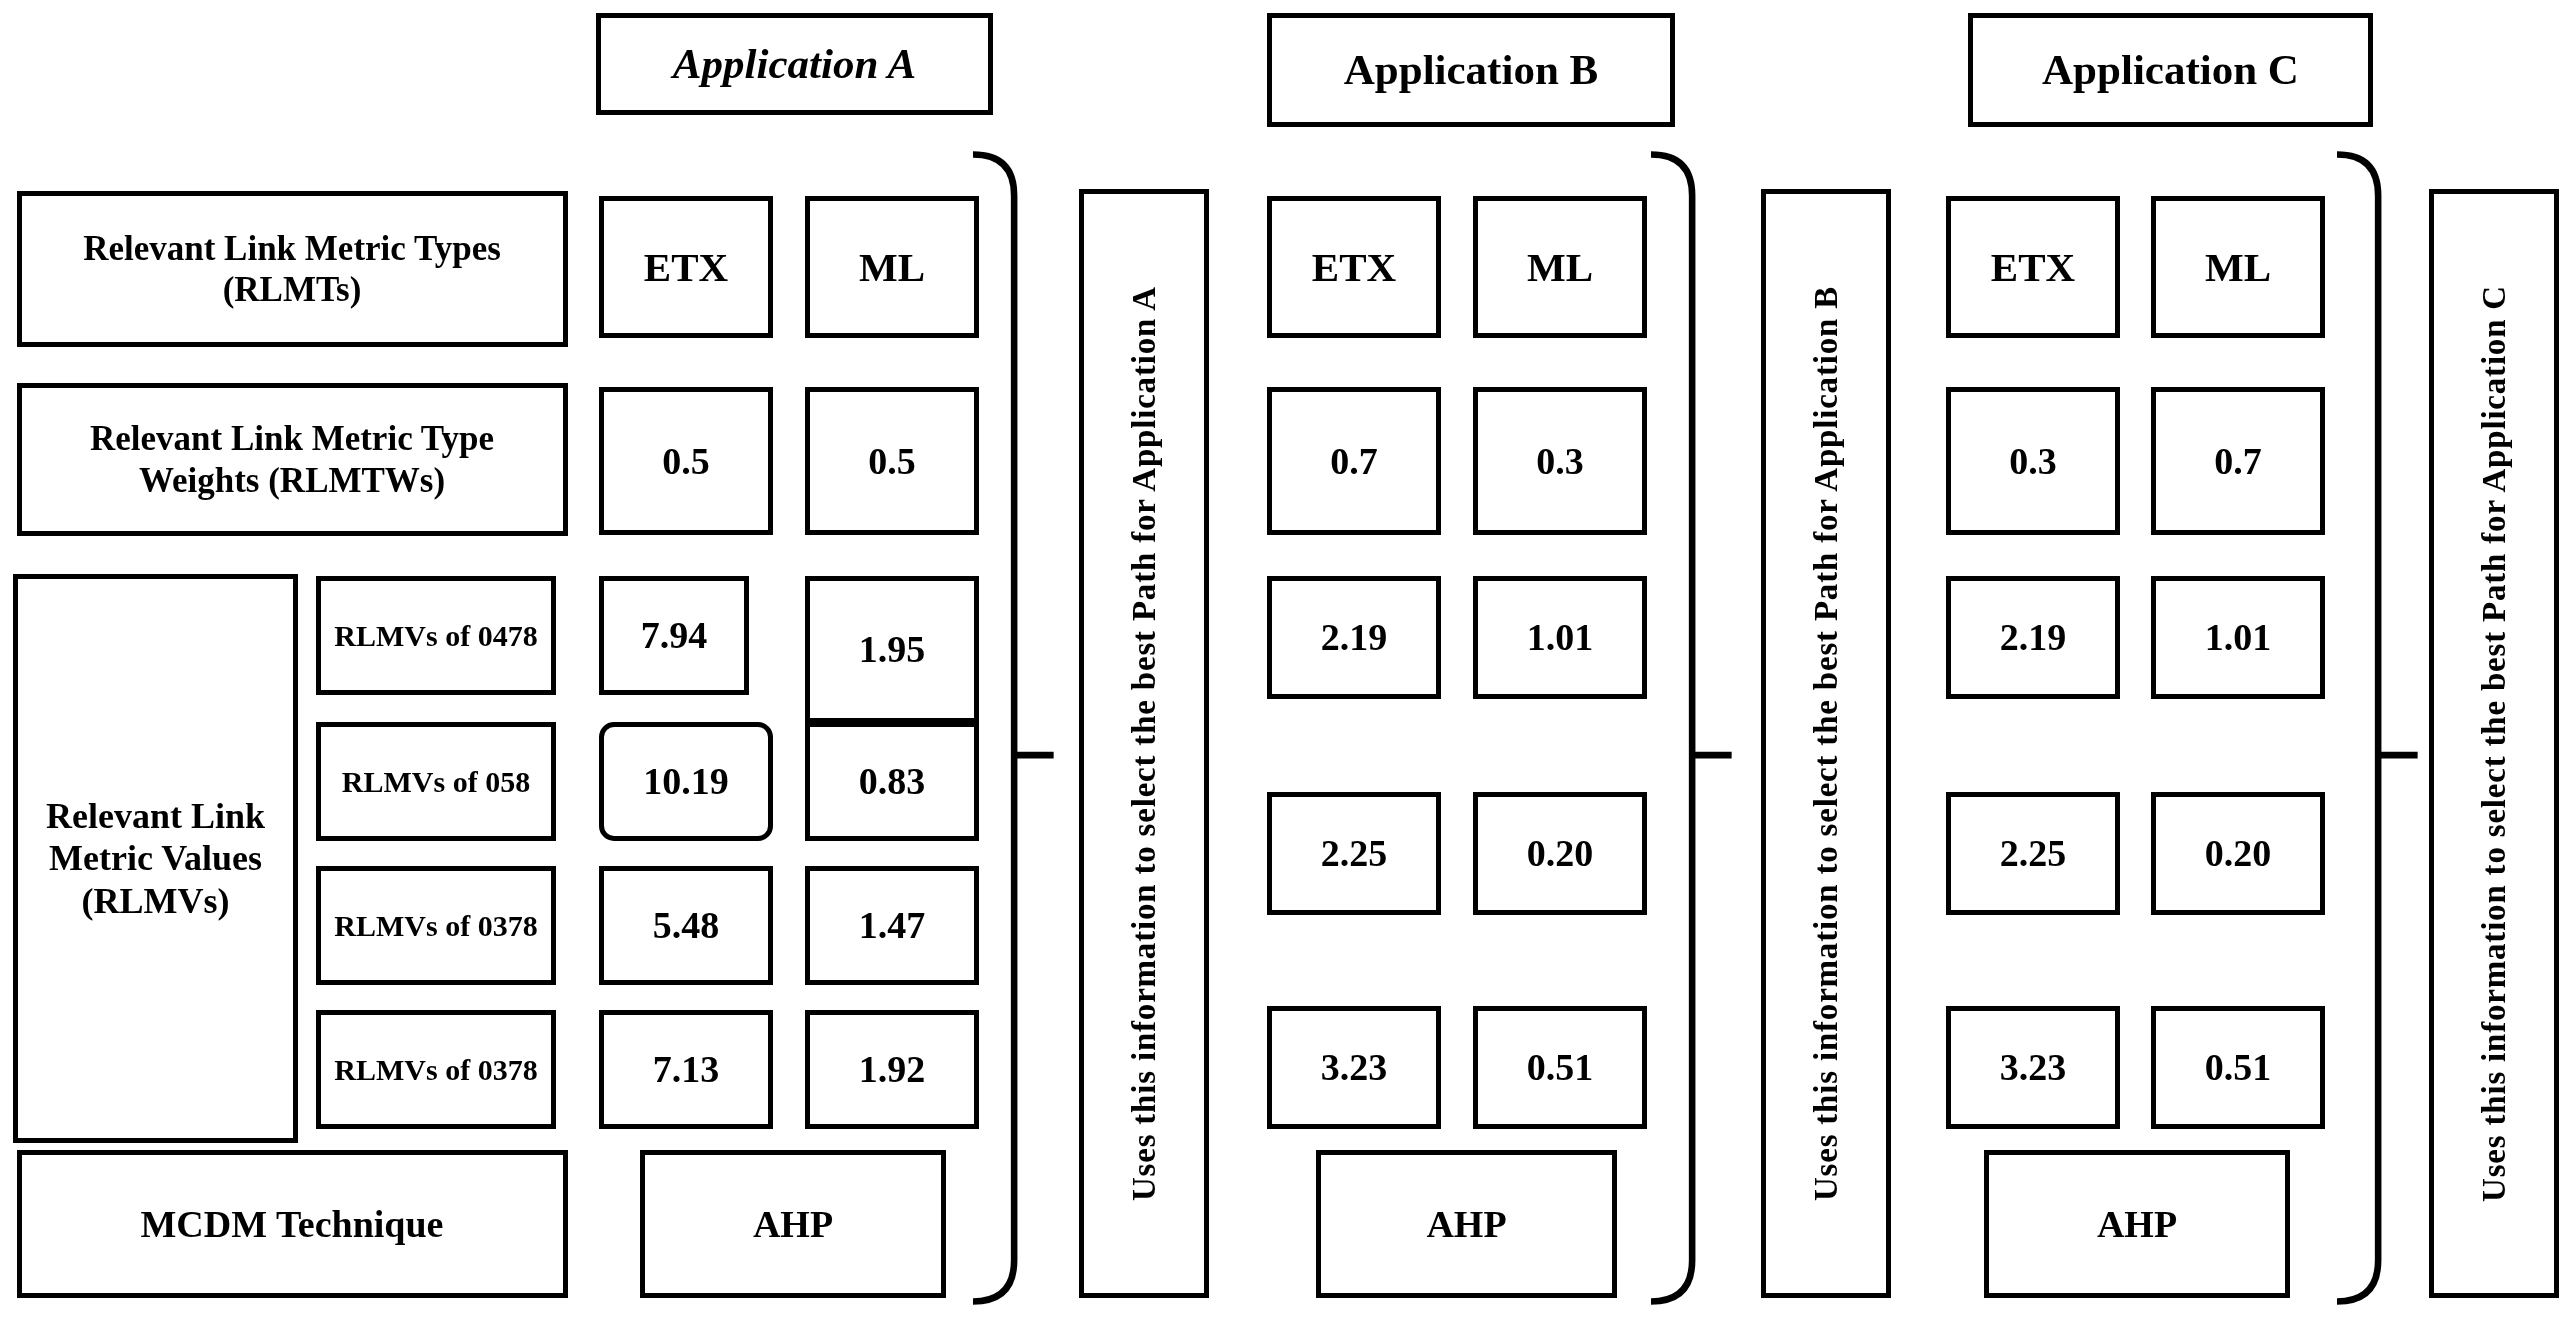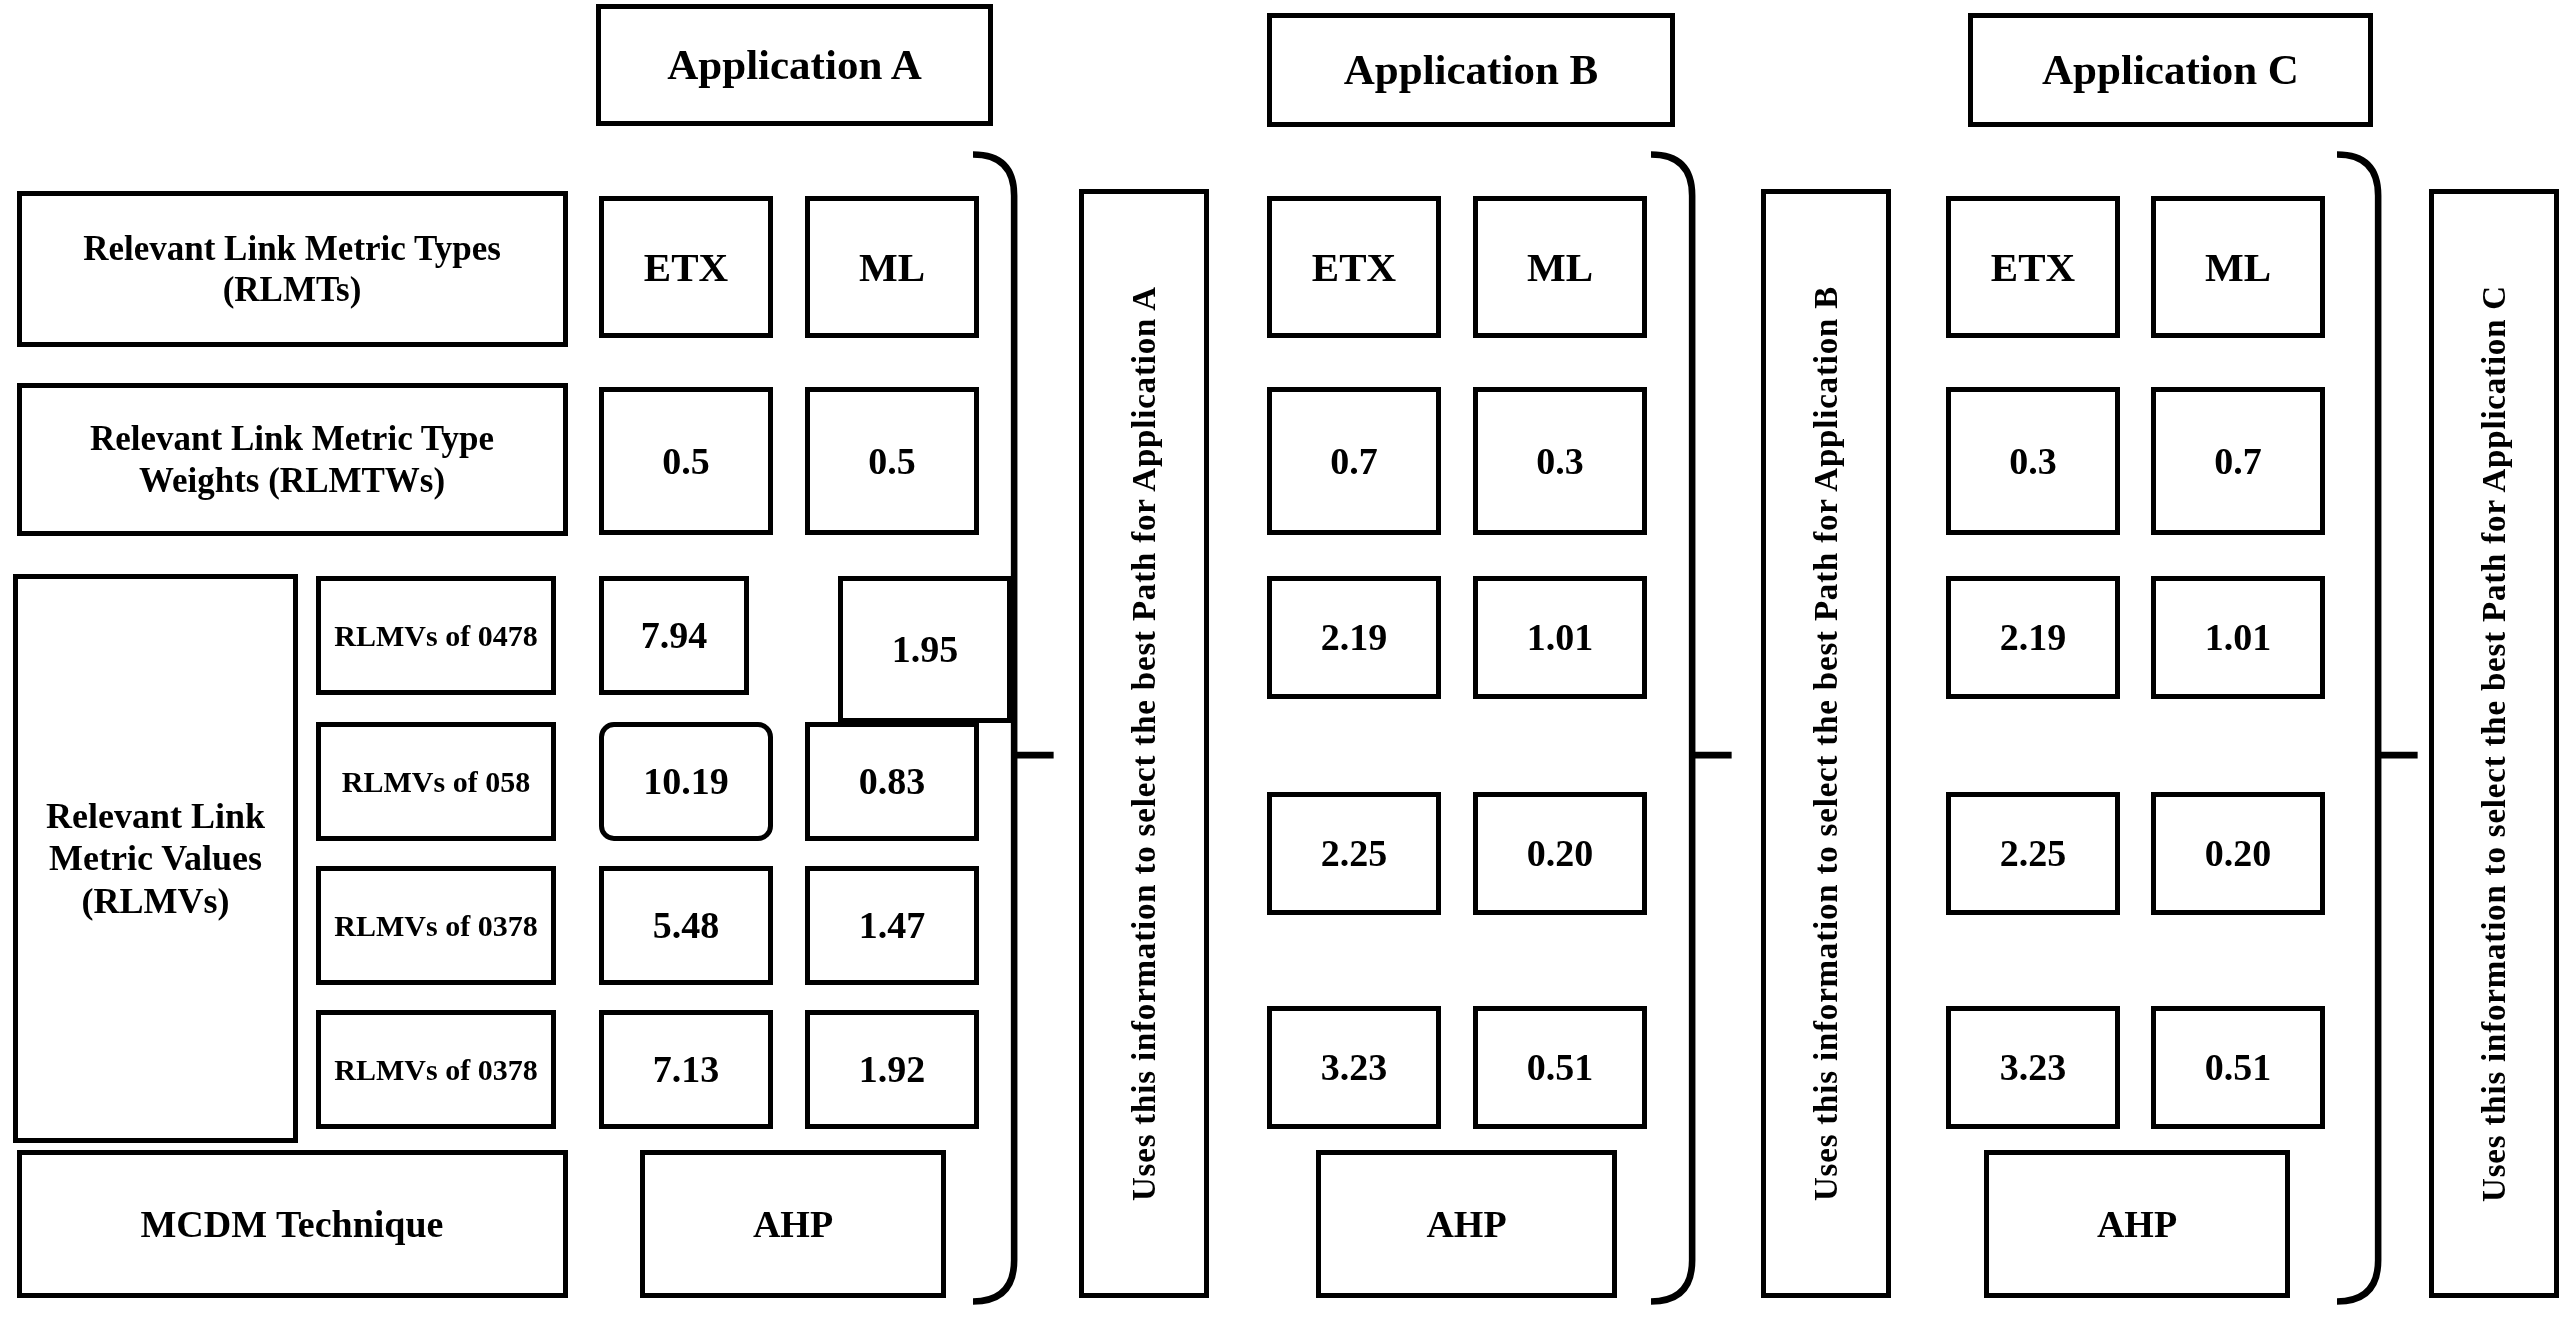--- a/index.html
+++ b/index.html
@@ -59,30 +59,30 @@
 
   <div class="box lbl" style="left:16.5px; top:383px; width:551px; height:153px;">Relevant Link Metric Type Weights (RLMTWs)</div>
 
   <div class="box sublbl" style="left:316px; top:576px; width:240px; height:119px;">RLMVs of 0478</div>
   <div class="box sublbl" style="left:316px; top:722px; width:240px; height:119px;">RLMVs of 058</div>
   <div class="box sublbl" style="left:316px; top:866px; width:240px; height:119px;">RLMVs of 0378</div>
   <div class="box sublbl" style="left:316px; top:1010px; width:240px; height:119px;">RLMVs of 0378</div>
 
   <div class="box tech" style="left:16.5px; top:1150px; width:551px; height:148px;">MCDM Technique</div>
 
-  <div class="box hdr" style="left:596px; top:4px; width:397px; height:122px;">Application A</div>
+  <div class="box hdr" style="left:596px; top:13px; width:397px; height:102px;font-style:italic;">Application A</div>
 
   <div class="box mtype" style="left:599px; top:196px; width:174px; height:142px;">ETX</div>
   <div class="box mtype" style="left:805px; top:196px; width:174px; height:142px;">ML</div>
 
   <div class="box val" style="left:599px; top:387px; width:174px; height:148px;">0.5</div>
   <div class="box val" style="left:805px; top:387px; width:174px; height:148px;">0.5</div>
 
   <div class="box val" style="left:599px; top:576px; width:150px; height:119px;">7.94</div>
-  <div class="box val" style="left:838px; top:576px; width:174px; height:147px;">1.95</div>
+  <div class="box val" style="left:805px; top:576px; width:174px; height:147px;">1.95</div>
 
   <div class="box val" style="left:599px; top:722px; width:174px; height:119px;border-radius:15px;">10.19</div>
   <div class="box val" style="left:805px; top:722px; width:174px; height:119px;">0.83</div>
 
   <div class="box val" style="left:599px; top:866px; width:174px; height:119px;">5.48</div>
   <div class="box val" style="left:805px; top:866px; width:174px; height:119px;">1.47</div>
 
   <div class="box val" style="left:599px; top:1010px; width:174px; height:119px;">7.13</div>
   <div class="box val" style="left:805px; top:1010px; width:174px; height:119px;">1.92</div>
 

